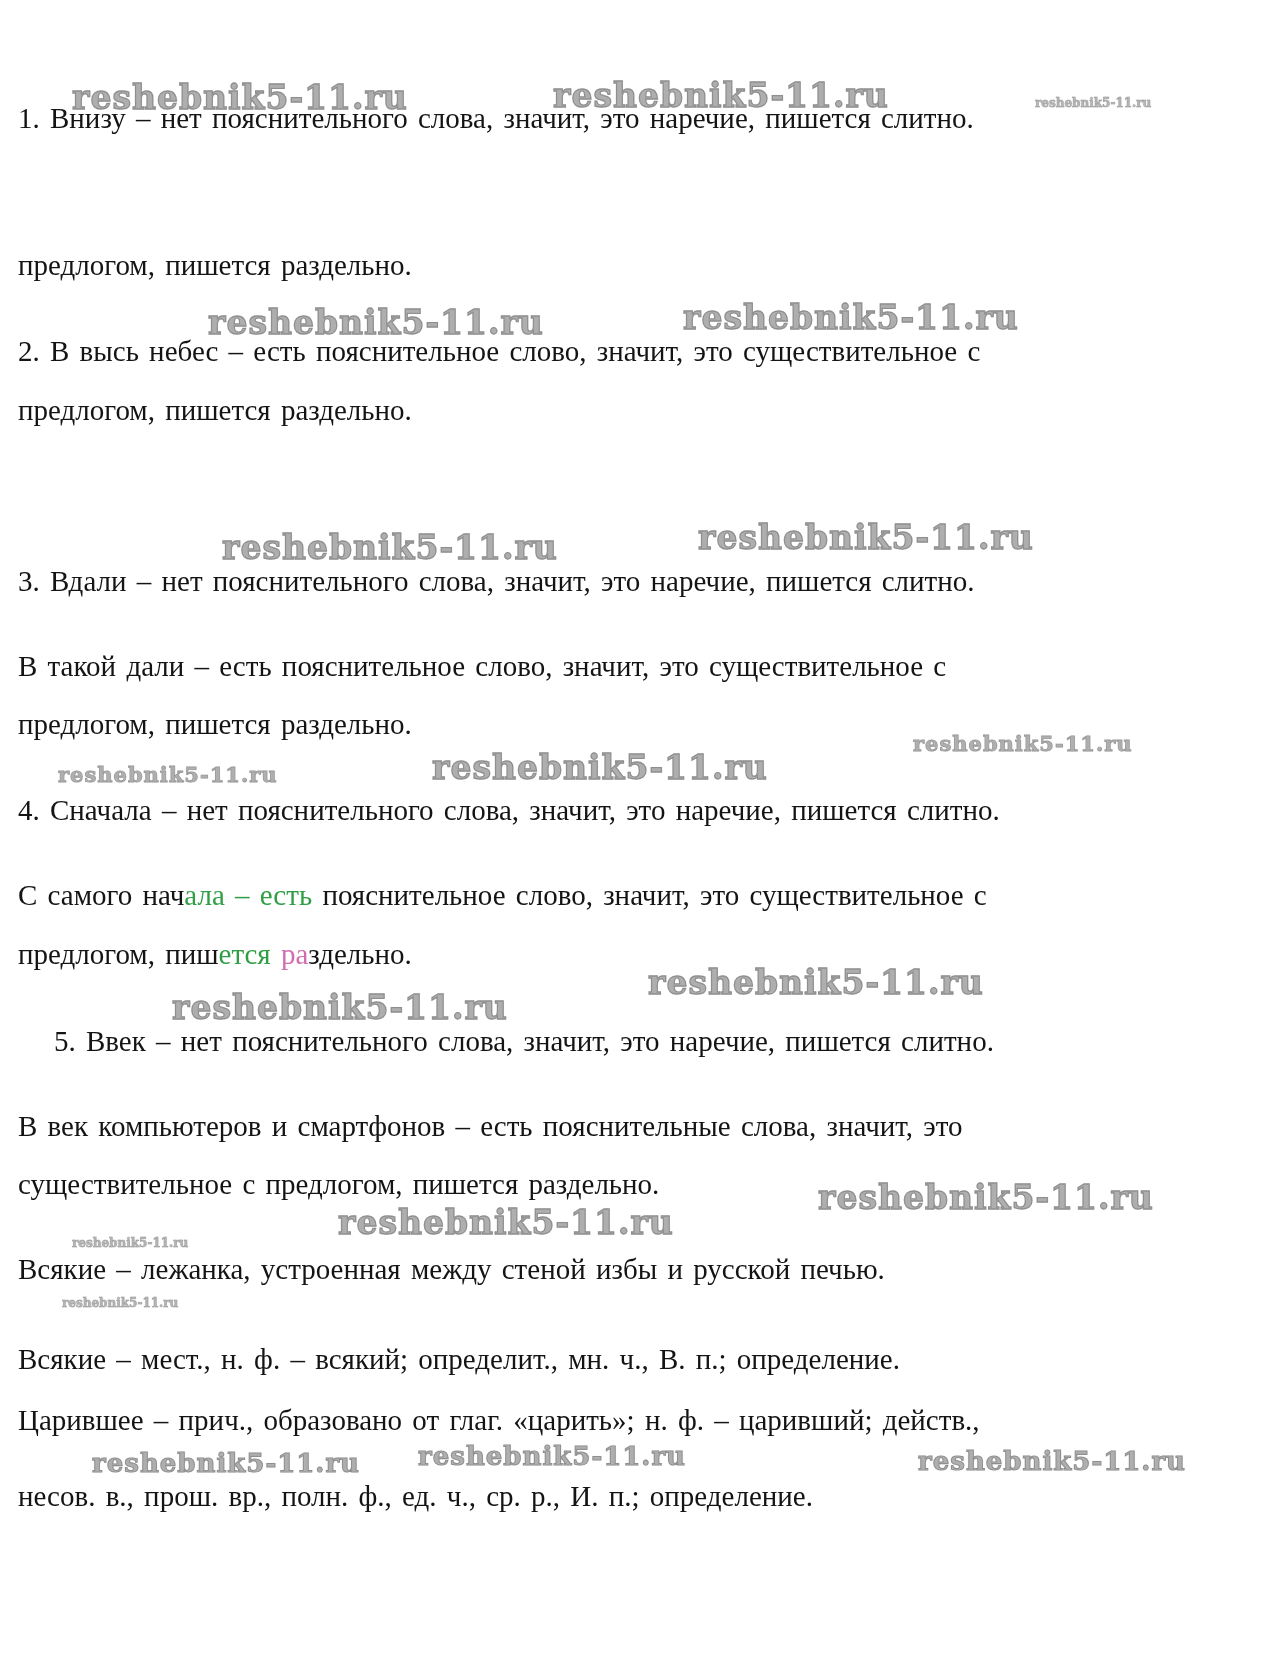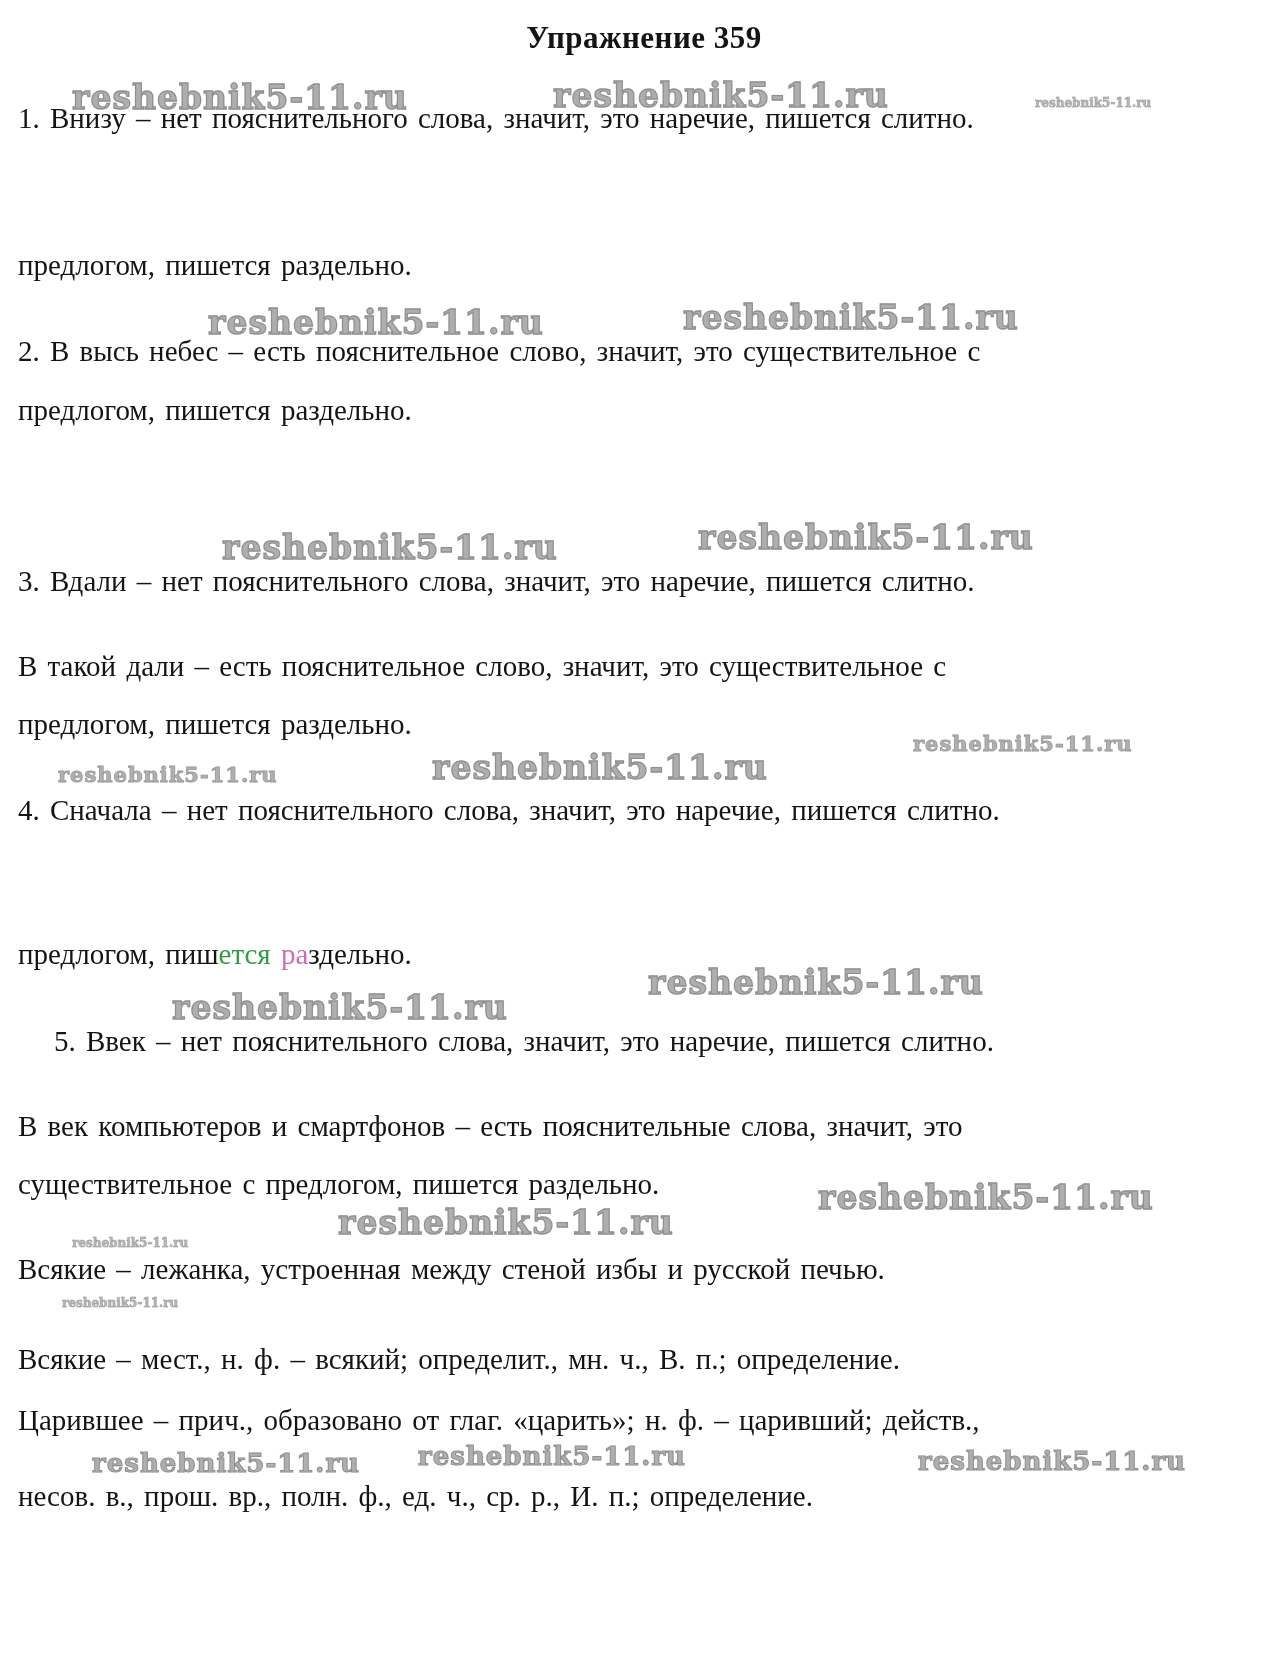--- a/index.html
+++ b/index.html
@@ -71,31 +71,33 @@
   <div class="wm wm-lg" style="left:648px; top:963px;">reshebnik5-11.ru</div>
   <div class="wm wm-lg" style="left:172px; top:988px;">reshebnik5-11.ru</div>
   <div class="wm wm-lg" style="left:818px; top:1178px;">reshebnik5-11.ru</div>
   <div class="wm wm-lg" style="left:338px; top:1203px;">reshebnik5-11.ru</div>
   <div class="wm wm-xs" style="left:72px;  top:1236px;">reshebnik5-11.ru</div>
   <div class="wm wm-xs" style="left:62px;  top:1296px;">reshebnik5-11.ru</div>
   <div class="wm wm-md" style="left:92px;  top:1448px;">reshebnik5-11.ru</div>
   <div class="wm wm-md" style="left:418px; top:1441px;">reshebnik5-11.ru</div>
   <div class="wm wm-md" style="left:918px; top:1446px;">reshebnik5-11.ru</div>
 
-  <div class="title">Упражнение 359</div>
 
   <div class="line" style="top:100px;">1. Внизу – нет пояснительного слова, значит, это наречие, пишется слитно.</div>
   <div class="line" style="top:247px;">предлогом, пишется раздельно.</div>
   <div class="line" style="top:333px;">2. В высь небес – есть пояснительное слово, значит, это существительное с</div>
   <div class="line" style="top:392px;">предлогом, пишется раздельно.</div>
   <div class="line" style="top:563px;">3. Вдали – нет пояснительного слова, значит, это наречие, пишется слитно.</div>
   <div class="line" style="top:648px;">В такой дали – есть пояснительное слово, значит, это существительное с</div>
   <div class="line" style="top:706px;">предлогом, пишется раздельно.</div>
   <div class="line" style="top:792px;">4. Сначала – нет пояснительного слова, значит, это наречие, пишется слитно.</div>
 
+  <div class="line" style="top:877px;">
+    <span>С самого нач</span><span class="seg-green">ала – есть</span><span> пояснительное слово, значит, это существительное с</span>
+  </div>
 
   <div class="line" style="top:936px;">
     <span>предлогом, пиш</span><span class="seg-green">ется</span><span> </span><span class="seg-pink">ра</span><span>здельно.</span>
   </div>
 
   <div class="line" style="top:1023px;margin-left:36px;">5. Ввек – нет пояснительного слова, значит, это наречие, пишется слитно.</div>
   <div class="line" style="top:1108px;">В век компьютеров и смартфонов – есть пояснительные слова, значит, это</div>
   <div class="line" style="top:1166px;">существительное с предлогом, пишется раздельно.</div>
   <div class="line" style="top:1251px;">Всякие – лежанка, устроенная между стеной избы и русской печью.</div>
   <div class="line" style="top:1341px;font-family:Liberation Serif, serif;">Всякие – мест., н. ф. – всякий; определит., мн. ч., В. п.; определение.</div>

